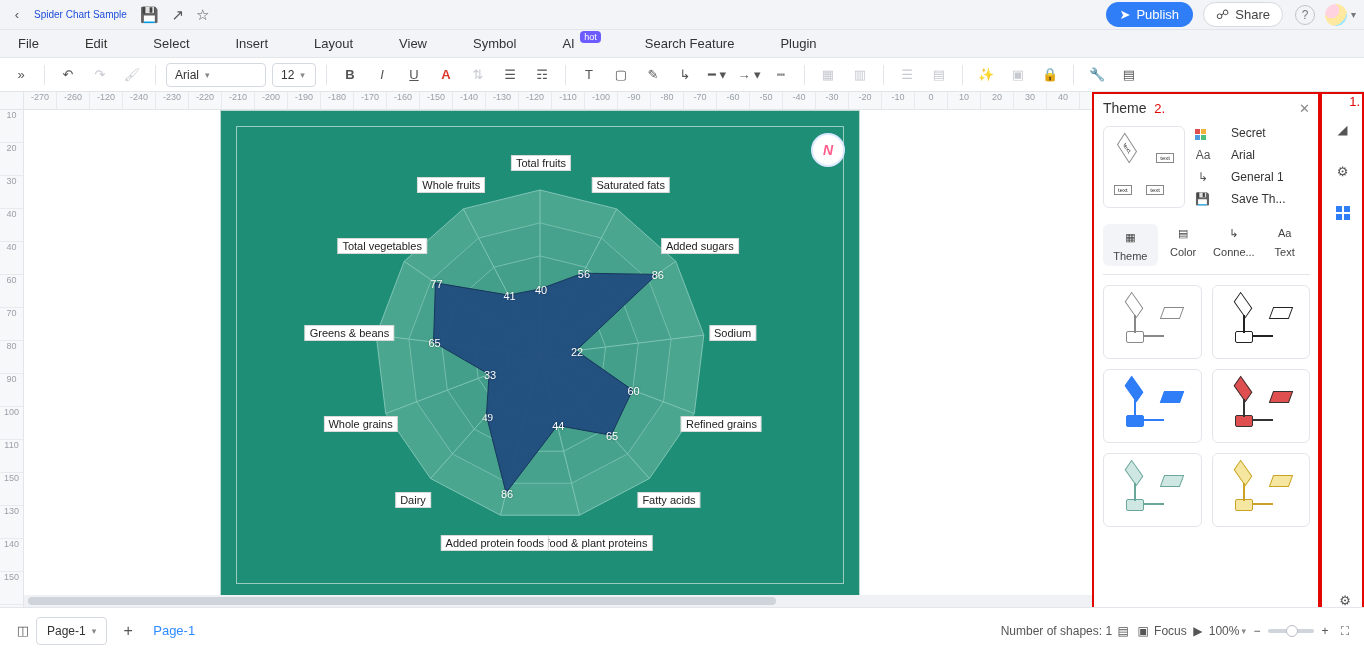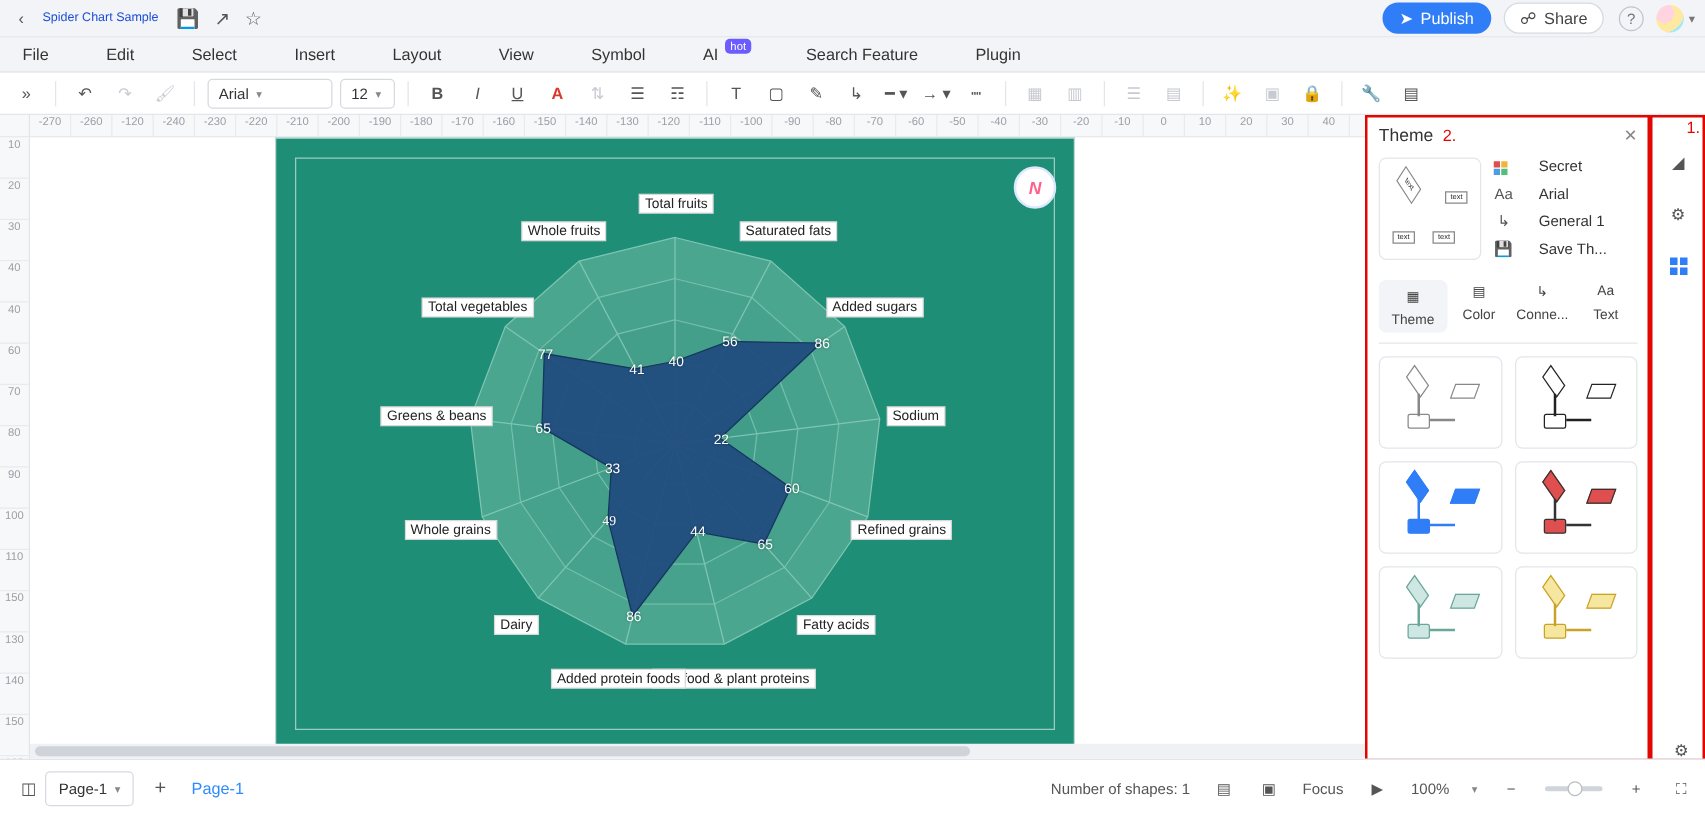--- a/index.html
+++ b/index.html
@@ -204,21 +204,21 @@
     height:28px; border:1px solid #d5d9e0; border-radius:4px; padding:0 10px;
     display:flex; align-items:center; font-size:12px; margin-right:8px; background:#fff;
   }
   .page-tab .tri { font-size:9px; margin-left:6px; color:#888; }
   .add-page {
     width:26px; height:26px; display:flex; align-items:center; justify-content:center;
     font-size:16px; color:#555; margin-right:12px; cursor:pointer;
   }
   .page-link { color:var(--accent); font-size:13px; cursor:pointer; }
   .status-spacer { flex:1; }
-  .status-right { display:flex; align-items:center; gap:18px; font-size:12px; color:#555; }
+  .status-right { display:flex; align-items:center; gap:2px; font-size:12px; color:#555; }
   .zoom-track { width:46px; height:4px; background:#d0d4db; border-radius:2px; position:relative; }
   .zoom-thumb { position:absolute; left:18px; top:-4px; width:12px; height:12px; background:#fff; border:1px solid #b8bcc4; border-radius:50%; }
   .st-ico { width:18px; height:18px; display:flex; align-items:center; justify-content:center; }
 </style>
 </head>
 <body>
 
 <div class="titlebar">
   <div class="back">‹</div>
   <div class="doc-name">Spider Chart Sample</div>

